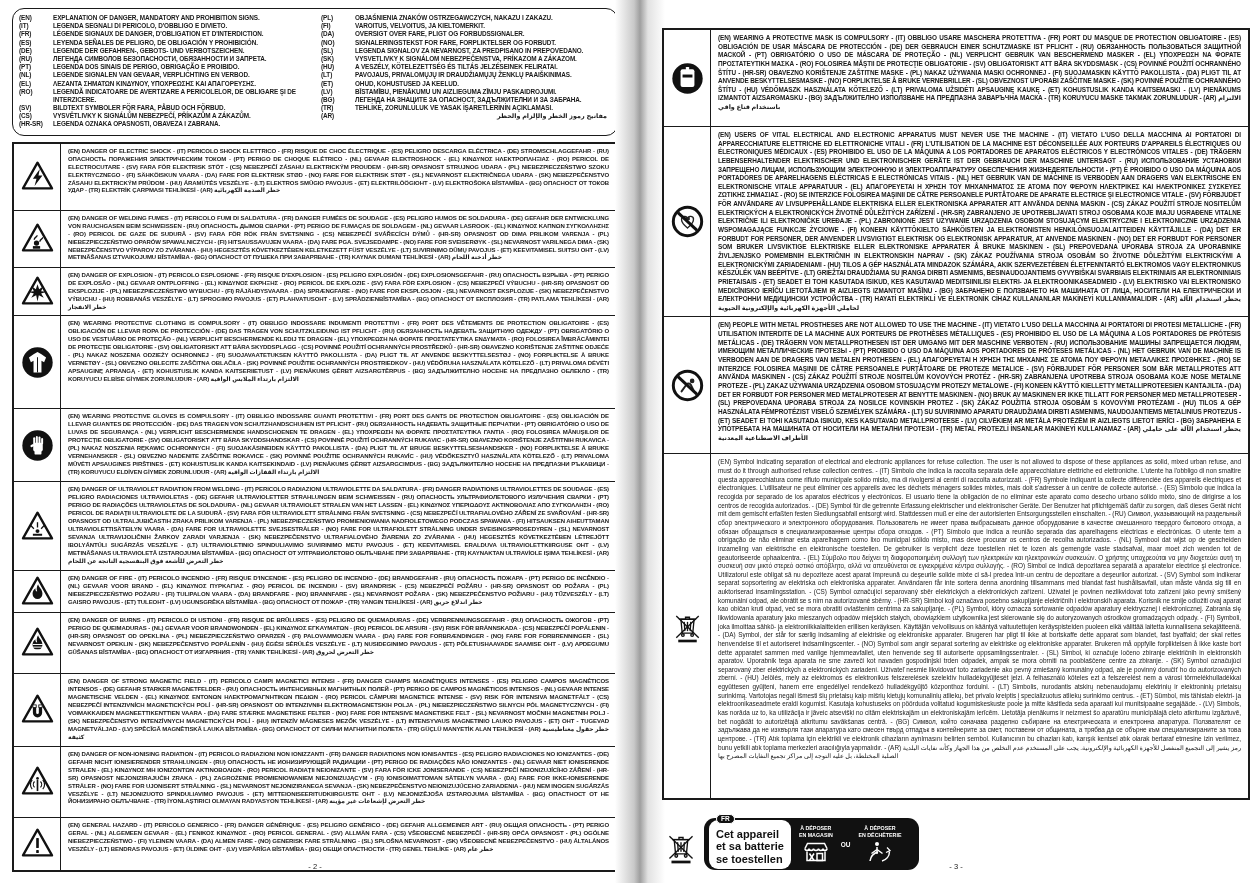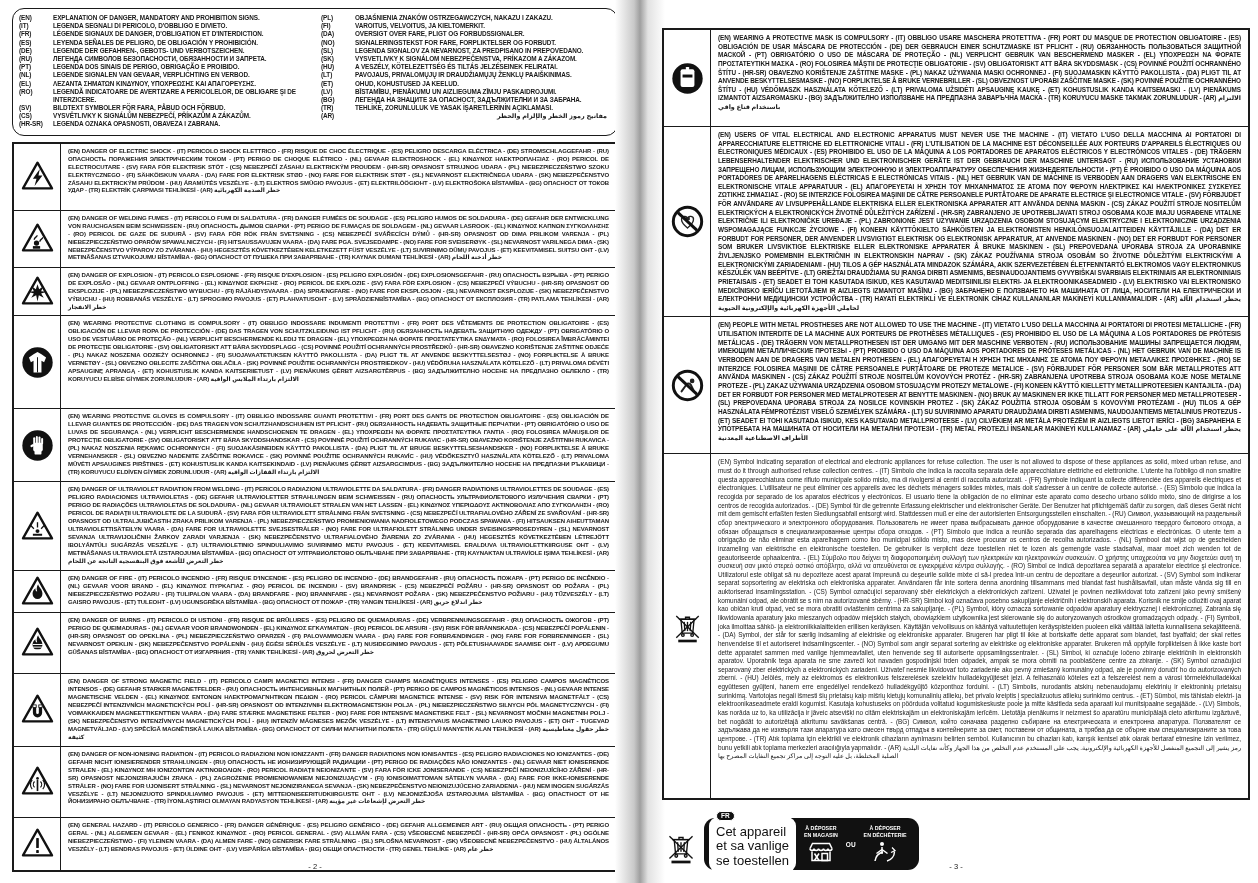--- a/index.html
+++ b/index.html
@@ -33,21 +33,21 @@
 
   .page-num{position:absolute;bottom:4px;left:0;right:0;text-align:center;font-size:7.5px;color:#1a1a1a;}
 
   
   .recycle-area{position:relative;margin-top:14px;height:92px;}
   .weee-small{position:absolute;left:2px;top:14px;width:34px;}
   .triman-wrap{position:absolute;left:42px;top:4px;}
   .triman-badge{background:#111;border-radius:11px;display:flex;align-items:center;gap:8px;padding:6px 10px 6px 5px;width:215px;height:52px;box-sizing:border-box;}
   .badge-white{background:#fff;border-radius:9px;position:relative;padding:8px 7px 4px 7px;flex:0 0 auto;}
   .fr-pill{position:absolute;top:-6px;left:7px;background:#111;color:#fff;border:1.3px solid #fff;border-radius:8px;font-size:6.5px;font-weight:bold;padding:0.5px 4px;}
-  .badge-line{font-size:13px;font-weight:normal;line-height:1.12;color:#111;white-space:nowrap;}
+  .badge-line{font-size:11px;font-weight:bold;line-height:1.12;color:#111;white-space:nowrap;}
   .badge-opt{display:flex;flex-direction:column;align-items:center;gap:1px;}
   .badge-opt .lbl{color:#fff;font-size:5.3px;font-weight:bold;text-align:center;line-height:1.15;white-space:nowrap;}
   .badge-opt svg{width:30px;height:24px;}
   .ou{color:#fff;font-size:6.5px;font-weight:bold;}
 </style>
 </head>
 <body>
 
 <div class="spread">
 
@@ -372,21 +372,21 @@
             <line x1="84" y1="24" x2="16" y2="90"></line>
         </g>
         <rect x="22" y="96" width="56" height="8" fill="#111"></rect>
       </svg>
 
       <div class="triman-wrap">
         <div class="triman-badge">
           <div class="badge-white">
             <div class="fr-pill">FR</div>
             <div class="badge-line">Cet appareil</div>
-            <div class="badge-line">et sa vanlige</div>
+            <div class="badge-line">et sa batterie</div>
             <div class="badge-line">se toestellen</div>
           </div>
           <div class="badge-opt">
             <span class="lbl">À DÉPOSER</span>
             <span class="lbl">EN MAGASIN</span>
             <svg viewBox="0 0 60 48">
               <g stroke="#fff" stroke-width="3" fill="none">
                 <path d="M8 17 l5 -10 h34 l5 10"></path>
                 <path d="M8 17 c0 5 8 5 8 0 c0 5 9 5 9 0 c0 5 10 5 10 0 c0 5 9 5 9 0 c0 5 8 5 8 0"></path>
                 <path d="M12 23 v18 h36 v-18"></path>

